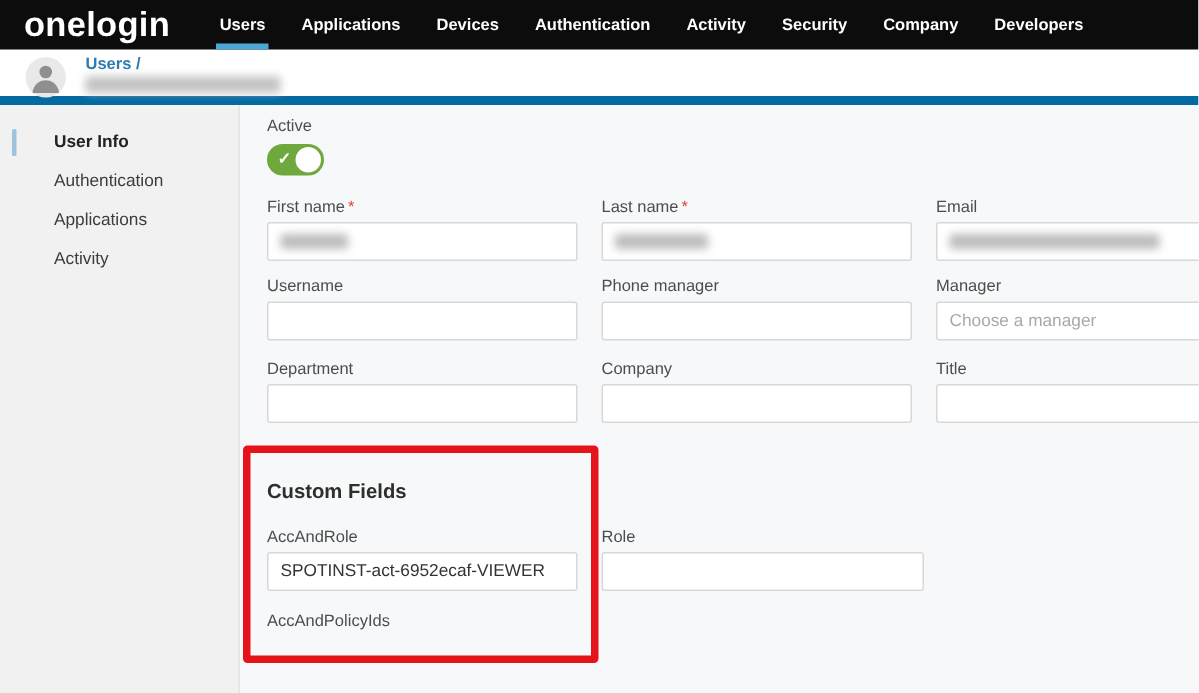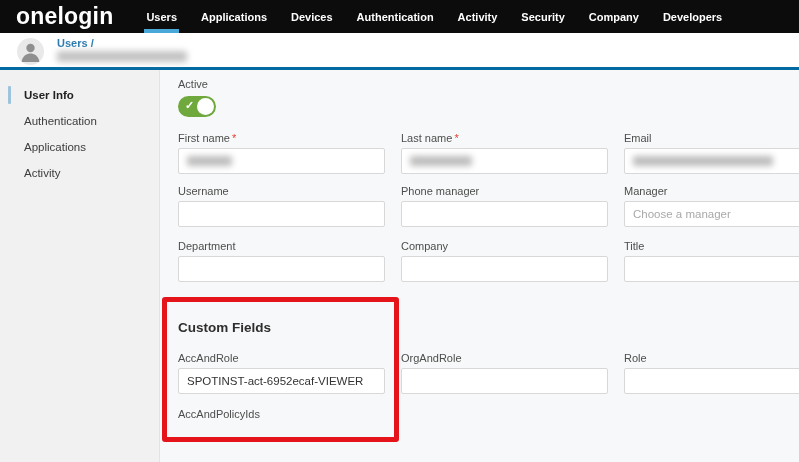--- a/index.html
+++ b/index.html
@@ -12,34 +12,34 @@
   .logo { color:#fff; font-size:23px; font-weight:700; letter-spacing:.2px;
     margin-left:16px; margin-right:33px; }
   .nav-items { display:flex; gap:24px; align-items:flex-start; height:100%; }
   .nav-item { color:#fff; font-size:11px; font-weight:700; height:100%;
     display:flex; align-items:center; position:relative; cursor:pointer; }
   .nav-item.active::after { content:""; position:absolute; left:-2px; right:-2px;
     bottom:0; height:4px; background:#4aa8d8; }
 
   
   .header { position:absolute; left:0; top:33px; width:799px; height:37px;
-    background:#fff; border-bottom:3px solid #0369a1; z-index:15; }
+    background:#fff; border-bottom:6px solid #0369a1; z-index:15; }
   .avatar { position:absolute; left:17px; top:5px; width:27px; height:27px;
     border-radius:50%; background:#e9e9e9; overflow:hidden; }
   .breadcrumb-link { position:absolute; left:57px; top:4px; color:#2c7cb0;
     font-size:11px; font-weight:700; text-decoration:none; cursor:pointer; }
   .blurred-name { position:absolute; left:57px; top:18px; width:130px; height:11px;
     background:#c3c3c3; border-radius:2px; filter:blur(3px); }
 
   
   .main { position:absolute; left:0; top:70px; width:799px; height:392px; display:flex; }
   .sidebar { width:160px; height:100%; background:#f1f1f2; border-right:1px solid #e3e3e3;
     padding-top:12px; flex-shrink:0; }
   .side-item { position:relative; height:26px; display:flex; align-items:center;
-    padding-left:24px; font-size:11.5px; color:#3c3c3c; cursor:pointer; }
+    padding-left:36px; font-size:11.5px; color:#3c3c3c; cursor:pointer; }
   .side-item.active { font-weight:700; color:#222; }
   .side-item.active::before { content:""; position:absolute; left:8px; top:4px;
     bottom:4px; width:3px; background:#9dc4dc; border-radius:1px; }
 
   .content { flex:1; background:#f7f8f9; padding:4px 0 0 18px; position:relative; }
 
   .field-label { font-size:11px; color:#4d4d4d; }
   .req { color:#e0442e; margin-left:2px; }
 
   .toggle { margin-top:6px; width:38px; height:21px; border-radius:11px;
@@ -173,24 +173,20 @@
       </div>
     </div>
 
     <div class="cf-heading">Custom Fields</div>
 
     <div class="form-row row-4">
       <div class="col">
         <div class="field-label">AccAndRole</div>
         <input class="field-input" value="SPOTINST-act-6952ecaf-VIEWER" style="">
       </div>
-      <div class="col">
-        <div class="field-label">OrgAndRole</div>
-        <input class="field-input" style="">
-      </div>
       <div class="col last">
         <div class="field-label">Role</div>
         <input class="field-input" style="">
       </div>
     </div>
 
     <div class="form-row row-5">
       <div class="col">
         <div class="field-label">AccAndPolicyIds</div>
       </div>

